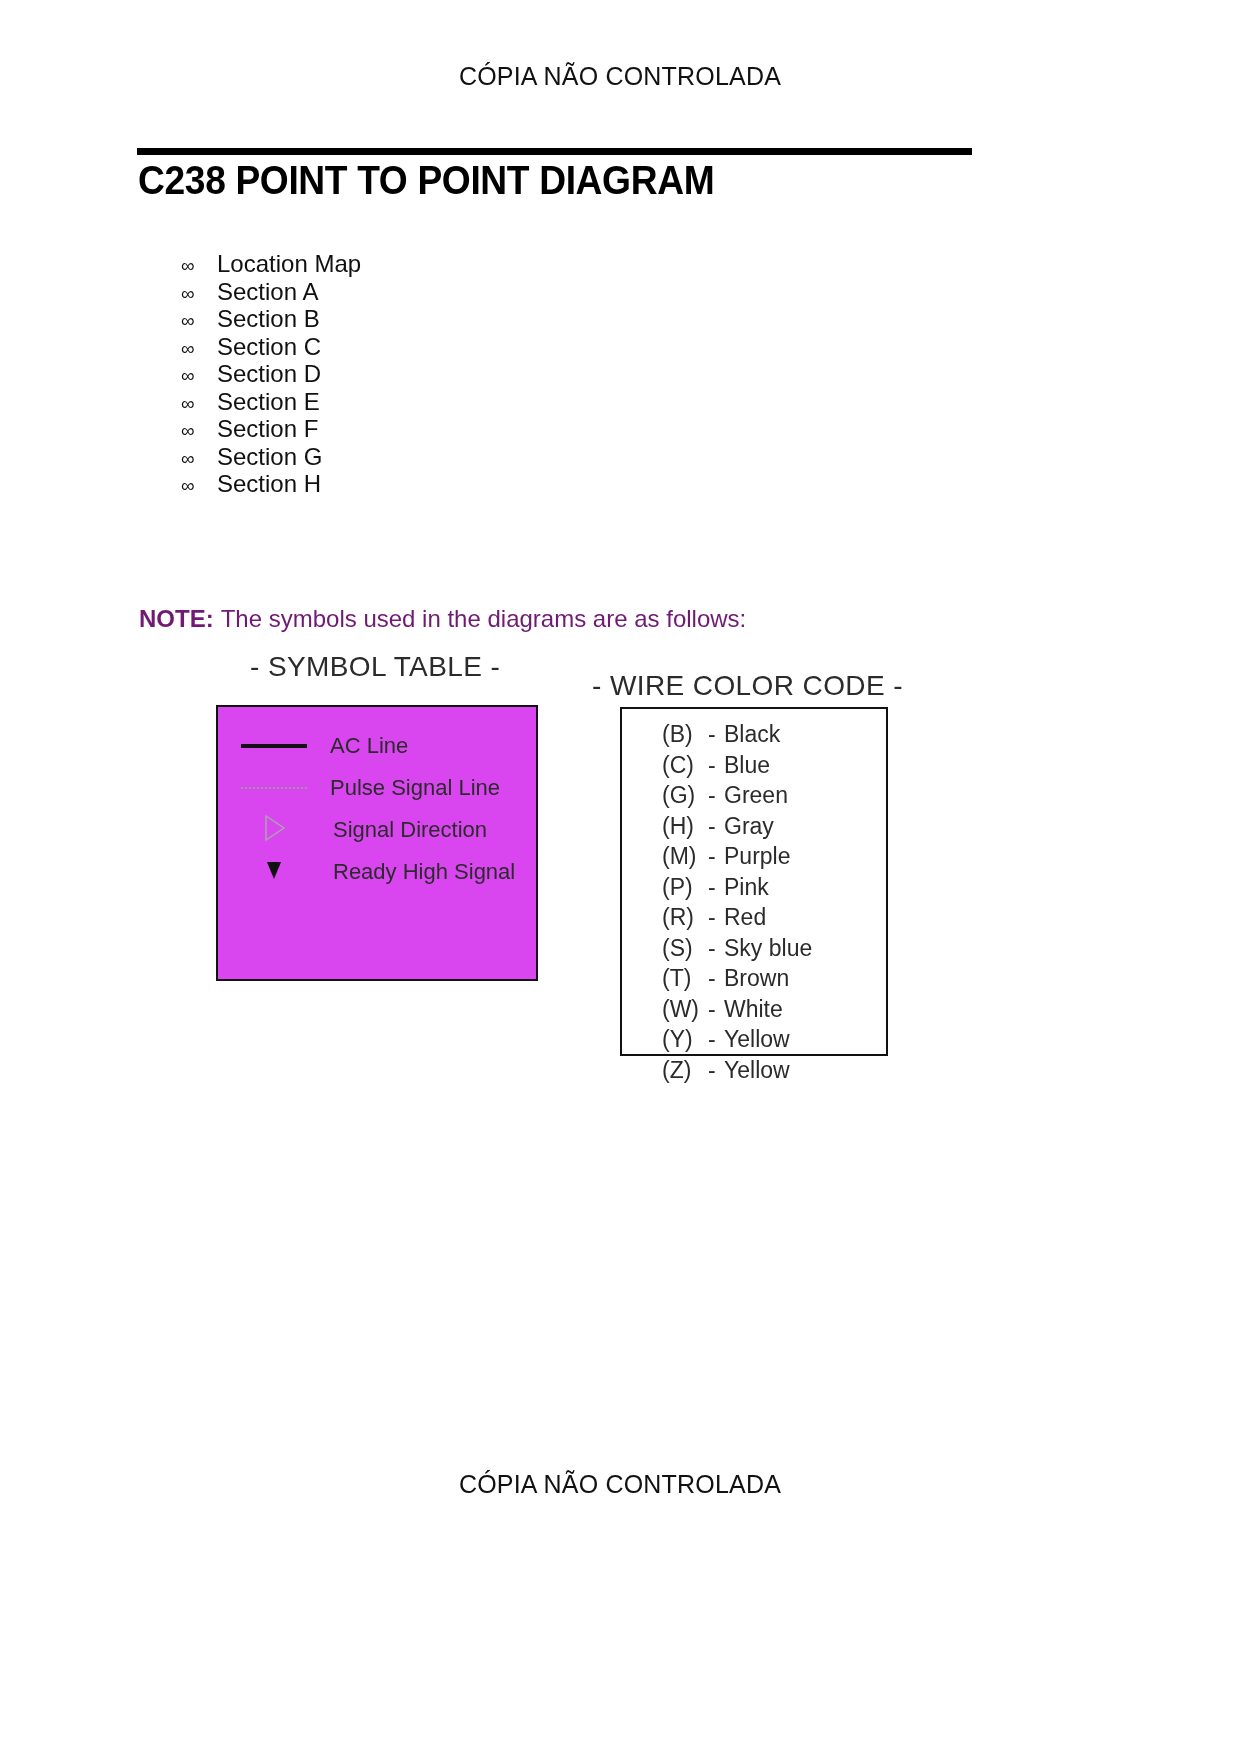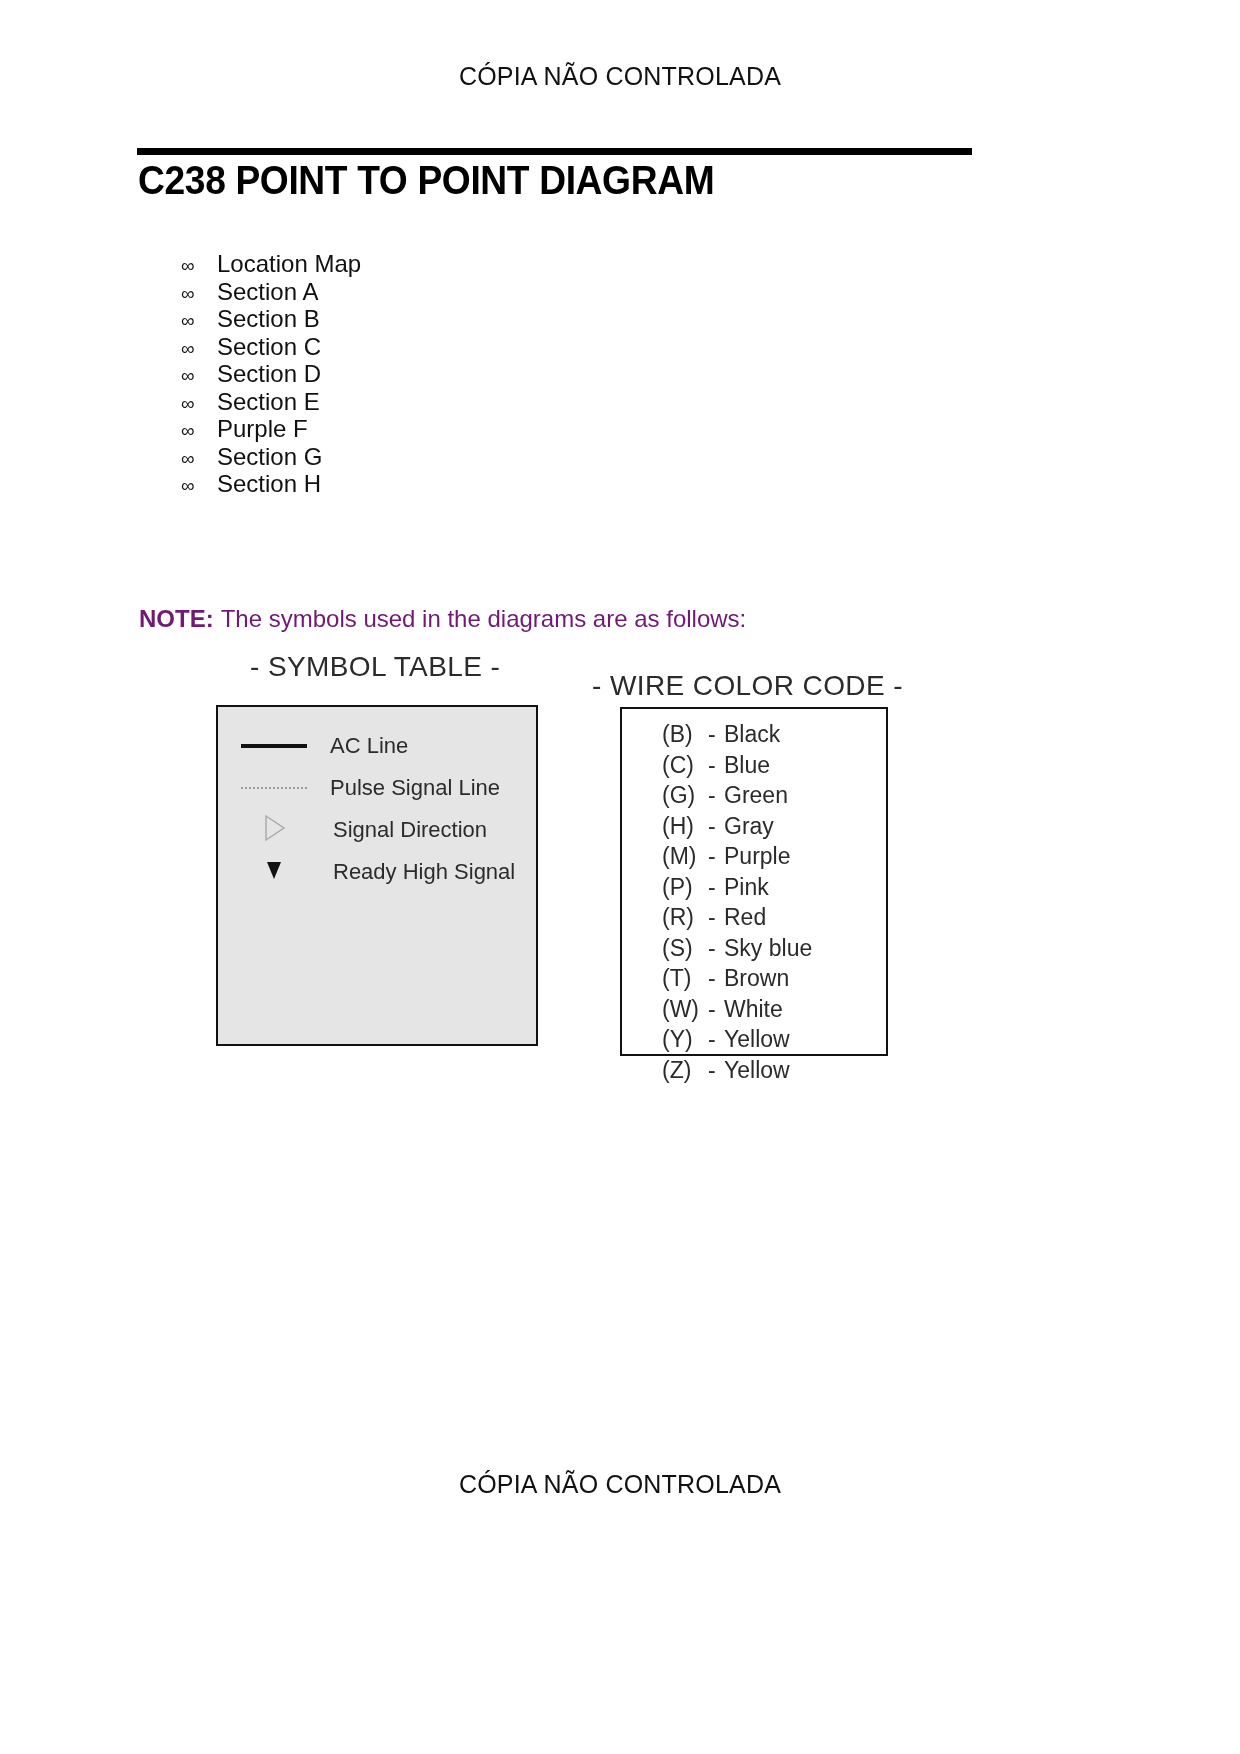--- a/index.html
+++ b/index.html
@@ -115,24 +115,24 @@
   }
   #symbol-heading { top: 651px; left: 250px; }
   #wire-heading   { top: 670px; left: 592px; }
 
   
   .symbol-box {
     position: absolute;
     top: 705px;
     left: 216px;
     width: 322px;
-    height: 341px;
+    height: 276px;
     border: 2.5px solid #111;
     box-sizing: border-box;
-    background: #e5e5e5;
+    background: #d946ef;
   }
   .symbol-rows {
     position: absolute;
     top: 18px;
     left: 0;
     width: 100%;
   }
   .symbol-row {
     display: flex;
     align-items: center;
@@ -233,21 +233,21 @@
       <li>
         <span class="bullet">∞</span>
         <span class="label">Section D</span>
       </li>
       <li>
         <span class="bullet">∞</span>
         <span class="label">Section E</span>
       </li>
       <li>
         <span class="bullet">∞</span>
-        <span class="label">Purple F</span>
+        <span class="label">Section F</span>
       </li>
       <li>
         <span class="bullet">∞</span>
         <span class="label">Section G</span>
       </li>
       <li>
         <span class="bullet">∞</span>
         <span class="label">Section H</span>
       </li>
     </ul>

